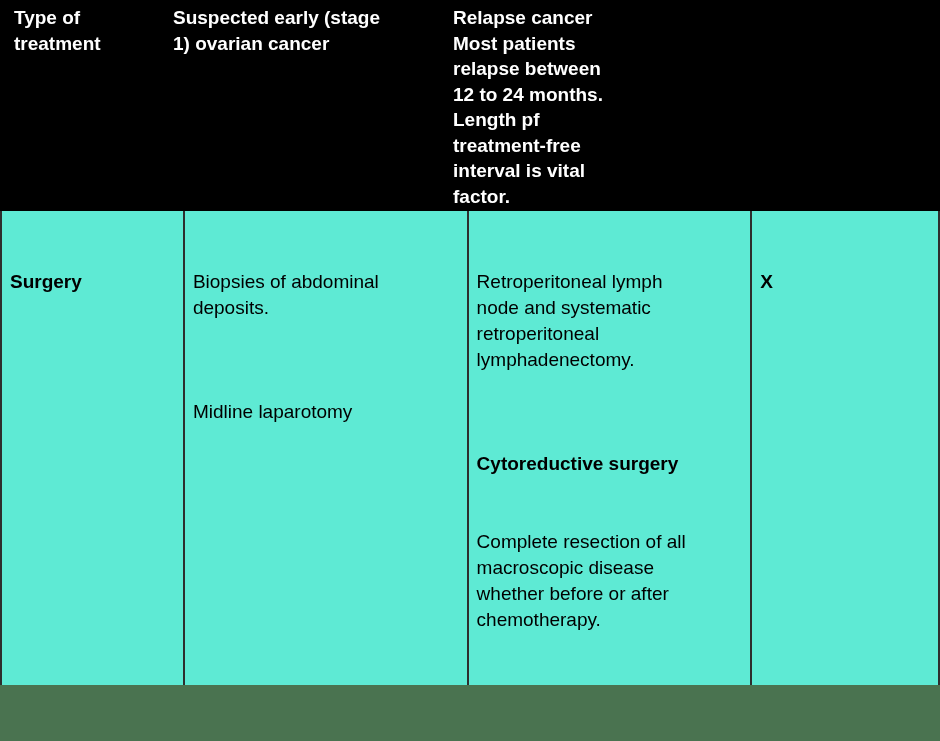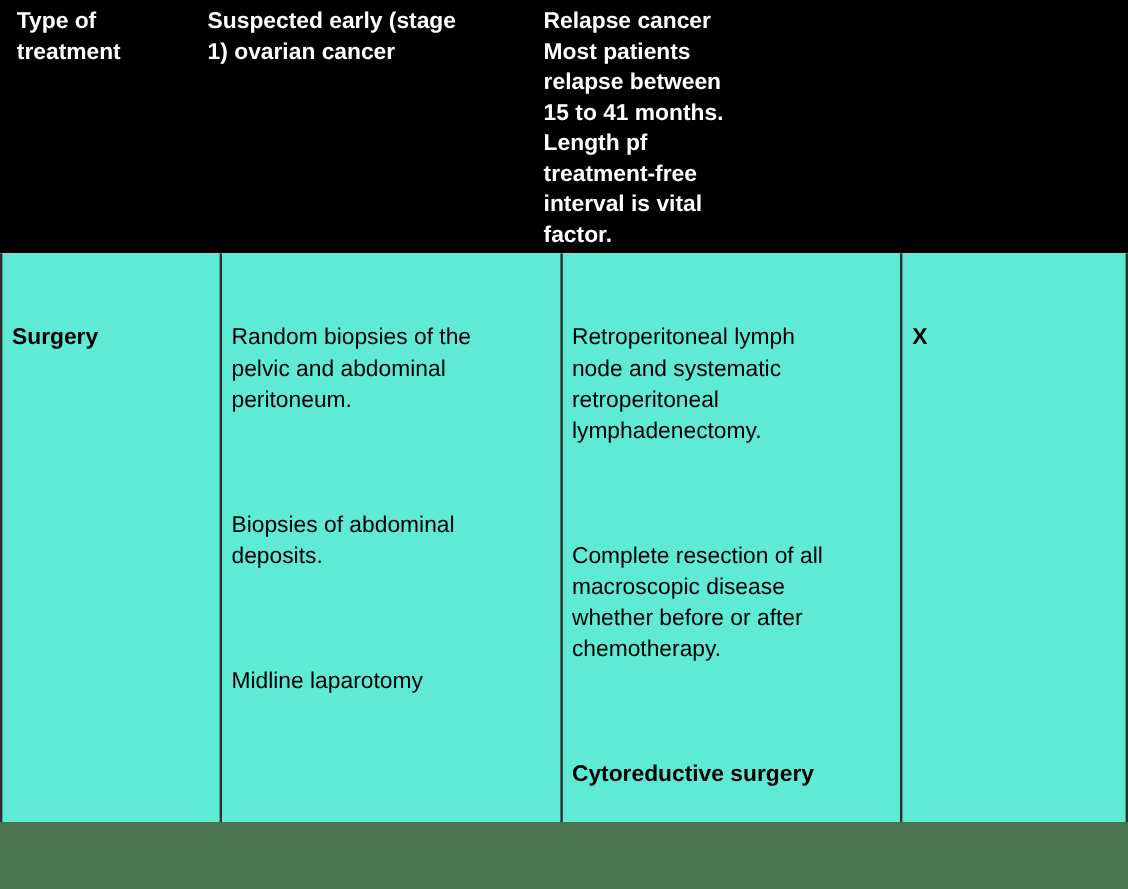--- a/index.html
+++ b/index.html
@@ -80,55 +80,52 @@
   <div class="treatment-table">
 
     <div class="header-row">
       <div class="cell c1">Type of
 treatment</div>
       <div class="cell c2">Suspected early (stage
 1) ovarian cancer</div>
       <div class="cell c4">Relapse cancer
 Most patients
 relapse between
-15 to 41 months.
+12 to 24 months.
 Length pf
 treatment-free
 interval is vital
 factor.</div>
     </div>
 
     <div class="body-row">
 
       <div class="cell c1">
         <div class="para tight bold">Surgery</div>
       </div>
 
       <div class="cell c2">
-        <div class="para">Random biopsies of the
-pelvic and abdominal
-peritoneum.</div>
         <div class="para">Biopsies of abdominal
 deposits.</div>
         <div class="para">Midline laparotomy</div>
         
         
         
       </div>
 
       <div class="cell c3">
         <div class="para">Retroperitoneal lymph
 node and systematic
 retroperitoneal
 lymphadenectomy.</div>
+        <div class="para tight bold">Cytoreductive surgery</div>
         <div class="para">Complete resection of all
 macroscopic disease
 whether before or after
 chemotherapy.</div>
-        <div class="para tight bold">Cytoreductive surgery</div>
       </div>
 
       <div class="cell c4">
         <div class="para tight bold">X</div>
       </div>
 
     </div>
   </div>
 
   <div class="footer-bar"></div>

